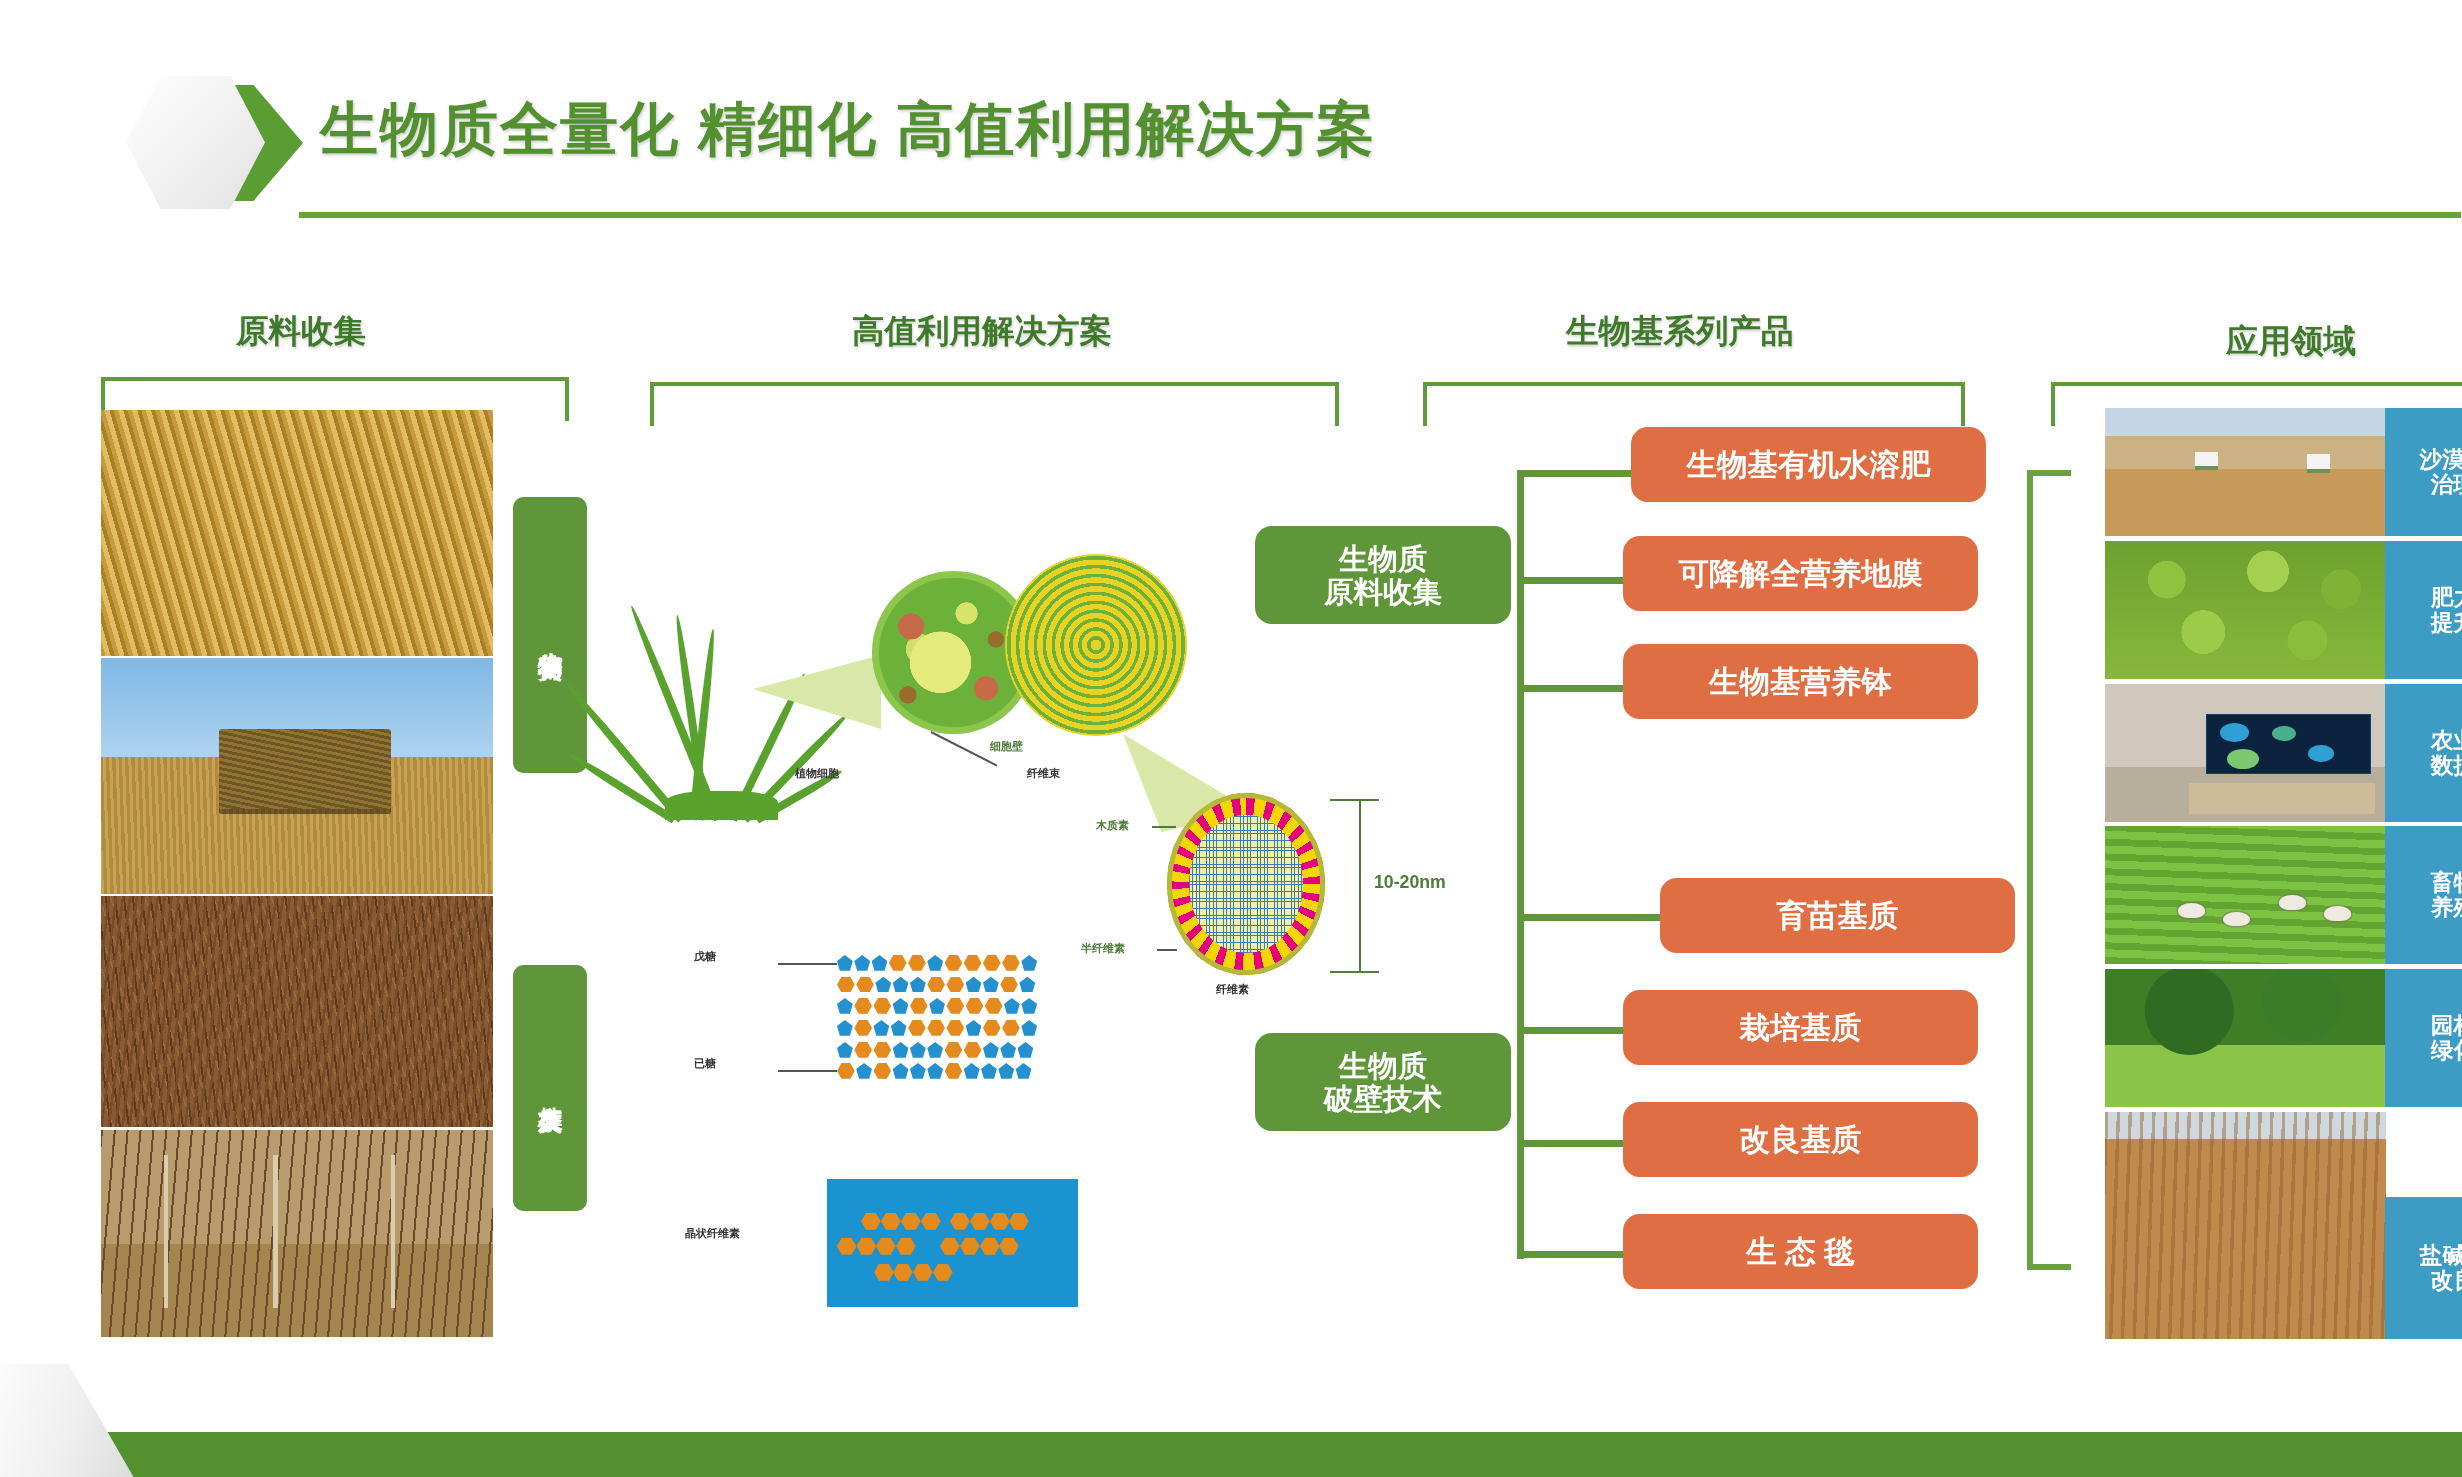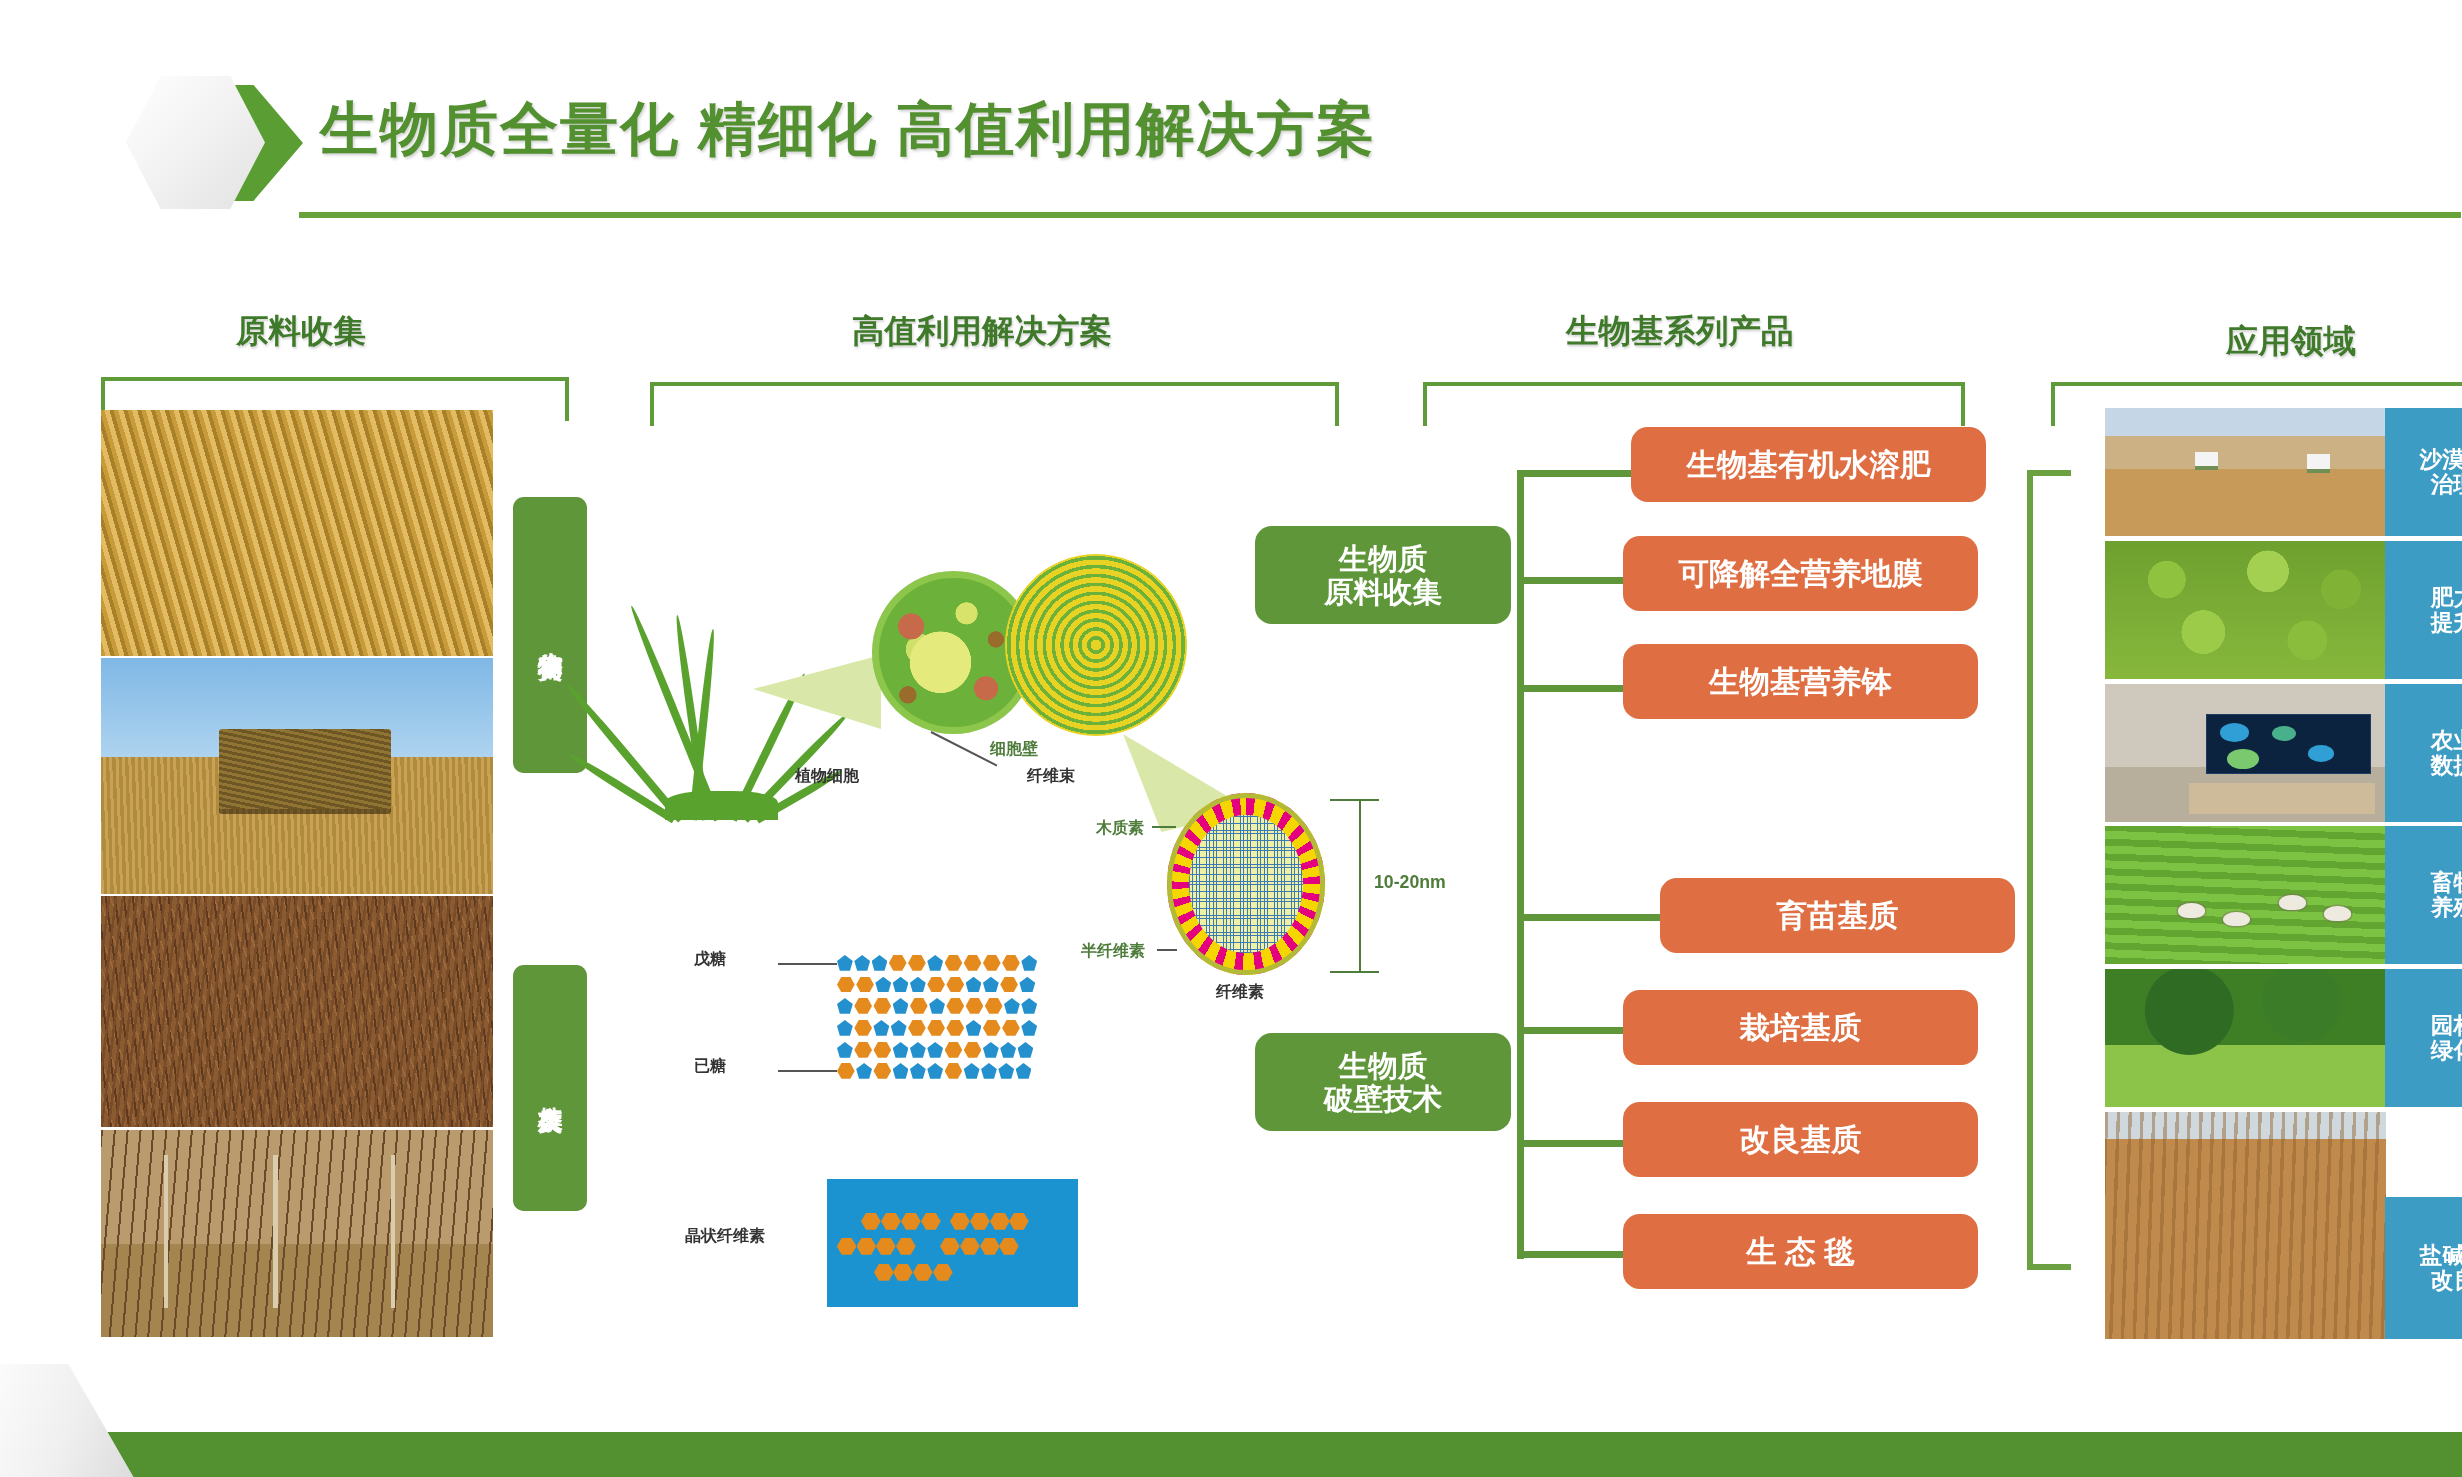--- a/index.html
+++ b/index.html
@@ -109,21 +109,21 @@
       #74b93c;}
   .fiber{position:absolute;border-radius:50%;
       background:
         repeating-conic-gradient(from 0deg,#e4007f 0deg 6deg,#f6d500 6deg 14deg);
       box-shadow:inset 0 0 0 4.9px #b3ba36;}
   .fiber .core{position:absolute;left:14%;top:12%;width:72%;height:76%;border-radius:50%;
       background:
         repeating-linear-gradient(0deg,#3b7ab5 0 0.7px,rgba(0,0,0,0) 0.7px 3.4px),
         repeating-linear-gradient(90deg,#3b7ab5 0 0.7px,rgba(0,0,0,0) 0.7px 3.4px),
         #eef0a6;}
-  .ill-label{position:absolute;font-size:16px;color:#333;white-space:nowrap;font-weight:bold;}
+  .ill-label{position:absolute;font-size:11px;color:#333;white-space:nowrap;font-weight:bold;}
   .ill-label.green{color:#4e7c3a;}
   .dimline{position:absolute;background:#4e7c3a;}
 
   
   .sugar-wrap{position:absolute;}
   .sugar-row{position:absolute;display:flex;gap:1.5px;}
   .hexg{width:17.7px;height:15.8px;background:#e58a1c;
       clip-path:polygon(25% 0,75% 0,100% 50%,75% 100%,25% 100%,0 50%);}
   .pent{width:15.8px;height:15.8px;background:#2490cd;
       clip-path:polygon(50% 0,100% 38%,82% 100%,18% 100%,0 38%);}

